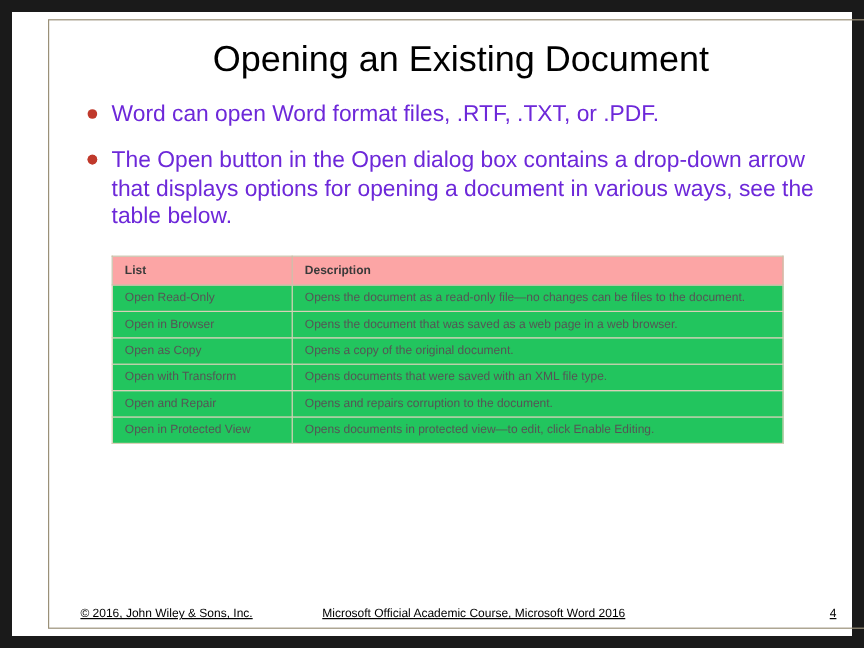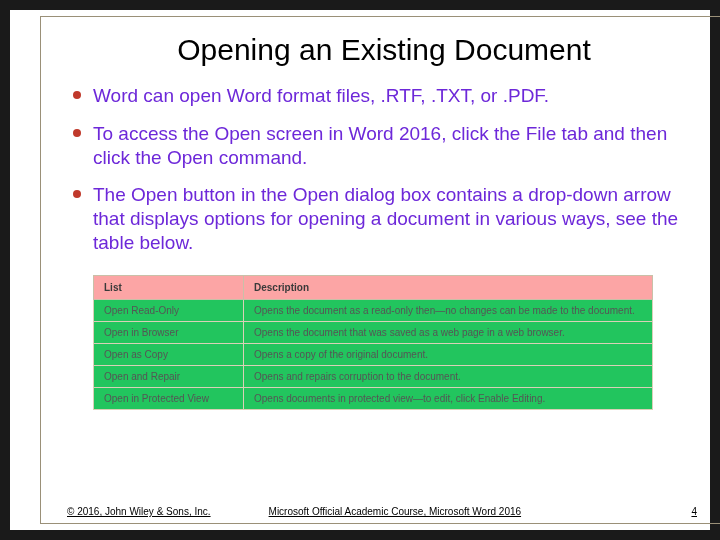--- a/index.html
+++ b/index.html
@@ -104,48 +104,51 @@
 
     <h1 class="title">Opening an Existing Document</h1>
 
     <ul class="bullets">
       <li>
         <span class="dot"></span>
         <span>Word can open Word format files, .RTF, .TXT, or .PDF.</span>
       </li>
       <li>
         <span class="dot"></span>
-        <span>To access the Open screen in Word 2016, click the File tab and then click the Open command.</span>
       </li>
       <li>
         <span class="dot"></span>
         <span>The Open button in the Open dialog box contains a drop-down arrow that displays options for opening a document in various ways, see the table below.</span>
       </li>
     </ul>
 
     <div class="table-wrap">
       <table>
         <thead>
           <tr>
             <th>List</th>
             <th>Description</th>
           </tr>
         </thead>
         <tbody>
           <tr>
             <td>Open Read-Only</td>
-            <td>Opens the document as a read-only then—no changes can be made to the document.</td>
+            <td>Opens the document as a read-only file—no changes can be files to the document.</td>
           </tr>
           <tr>
             <td>Open in Browser</td>
             <td>Opens the document that was saved as a web page in a web browser.</td>
           </tr>
           <tr>
             <td>Open as Copy</td>
             <td>Opens a copy of the original document.</td>
+          </tr>
+          <tr>
+            <td>Open with Transform</td>
+            <td>Opens documents that were saved with an XML file type.</td>
           </tr>
           <tr>
             <td>Open and Repair</td>
             <td>Opens and repairs corruption to the document.</td>
           </tr>
           <tr>
             <td>Open in Protected View</td>
             <td>Opens documents in protected view—to edit, click Enable Editing.</td>
           </tr>
         </tbody>

